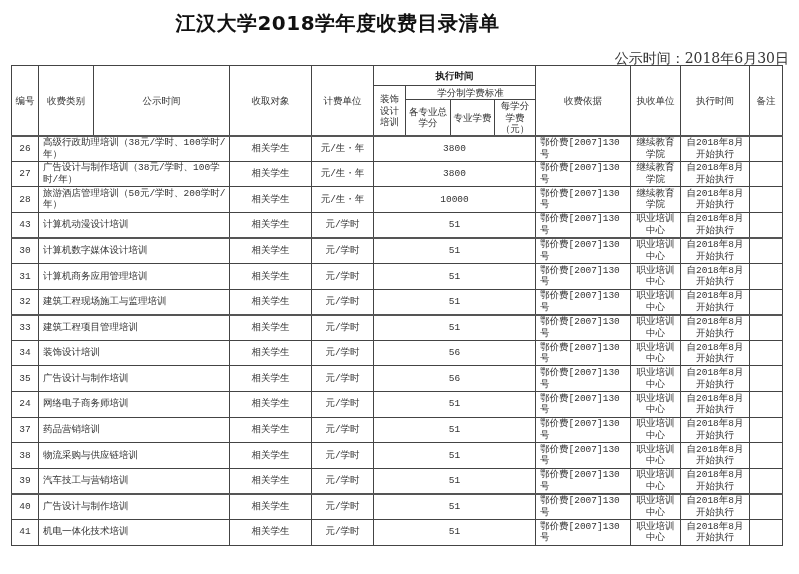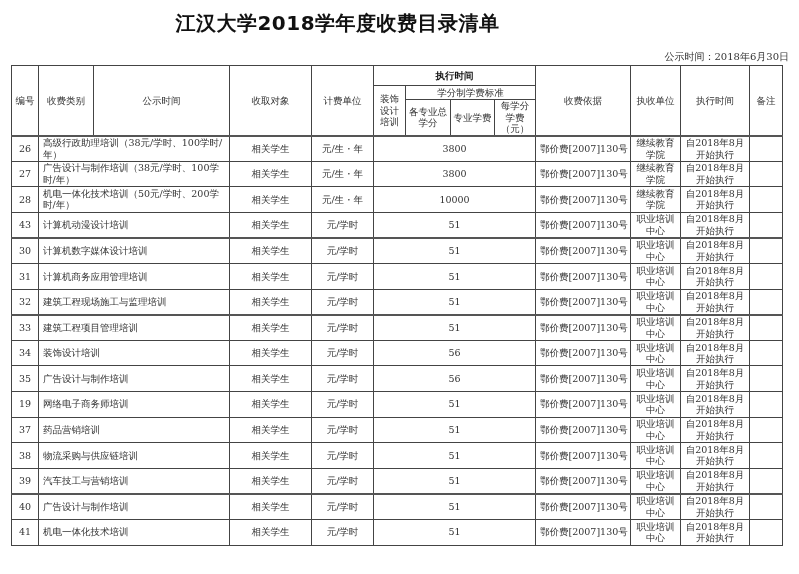--- a/index.html
+++ b/index.html
@@ -4,36 +4,36 @@
 <style>
   * { box-sizing: border-box; margin: 0; padding: 0; }
   html, body { width: 799px; height: 574px; background: #ffffff; overflow: hidden; }
   body { position: relative; font-family: "DejaVu Serif", "Liberation Serif", serif; color: #222; }
   .title {
     position: absolute; left: 0; top: 10px; width: 675px; text-align: center;
     font-family: "DejaVu Sans", "Liberation Sans", sans-serif; font-weight: bold;
     font-size: 20px; letter-spacing: 0.5px; color: #111;
   }
   .pubdate {
-    position: absolute; right: 10px; top: 50px; font-size: 10px; color: #333;
+    position: absolute; right: 10px; top: 50px; font-size: 14px; color: #333;
   }
   table {
     position: absolute; left: 11px; top: 65px;
     border-collapse: collapse; table-layout: fixed; width: 771px;
   }
   td, th {
     border: 1px solid #444; font-size: 9.5px; font-weight: normal; line-height: 11.5px;
     text-align: center; vertical-align: middle; color: #333; padding: 0 2px;
     overflow: hidden;
   }
   th.bold { font-weight: bold; color: #111; }
   thead tr.h1 { height: 20px; }
   thead tr.h2 { height: 14px; }
   thead tr.h3 { height: 23px; }
-  tbody tr { height: 25.6px; }
+  tbody tr { height: 25.6px; font-family: Liberation Mono, monospace; }
   tbody tr.thick td { border-top: 2px solid #555; }
   td.left { text-align: left; padding-left: 4px; }
   .footer {
     position: absolute; left: 0; top: 556px; width: 799px; text-align: center;
     font-size: 10px; color: #333; letter-spacing: 0.5px; margin-top: 24px;
   }
 </style>
 </head>
 <body>
 
@@ -97,21 +97,21 @@
       <td>相关学生</td>
       <td>元/生・年</td>
       <td colspan="4">3800</td>
       <td class="left">鄂价费[2007]130号</td>
       <td>继续教育学院</td>
       <td>自2018年8月开始执行</td>
       <td></td>
     </tr>
     <tr>
       <td>28</td>
-      <td colspan="2" class="left">机电一体化技术培训（50元/学时、200学时/年）</td>
+      <td colspan="2" class="left">旅游酒店管理培训（50元/学时、200学时/年）</td>
       <td>相关学生</td>
       <td>元/生・年</td>
       <td colspan="4">10000</td>
       <td class="left">鄂价费[2007]130号</td>
       <td>继续教育学院</td>
       <td>自2018年8月开始执行</td>
       <td></td>
     </tr>
     <tr>
       <td>43</td>
@@ -184,21 +184,21 @@
       <td colspan="2" class="left">广告设计与制作培训</td>
       <td>相关学生</td>
       <td>元/学时</td>
       <td colspan="4">56</td>
       <td class="left">鄂价费[2007]130号</td>
       <td>职业培训中心</td>
       <td>自2018年8月开始执行</td>
       <td></td>
     </tr>
     <tr>
-      <td>19</td>
+      <td>24</td>
       <td colspan="2" class="left">网络电子商务师培训</td>
       <td>相关学生</td>
       <td>元/学时</td>
       <td colspan="4">51</td>
       <td class="left">鄂价费[2007]130号</td>
       <td>职业培训中心</td>
       <td>自2018年8月开始执行</td>
       <td></td>
     </tr>
     <tr>

